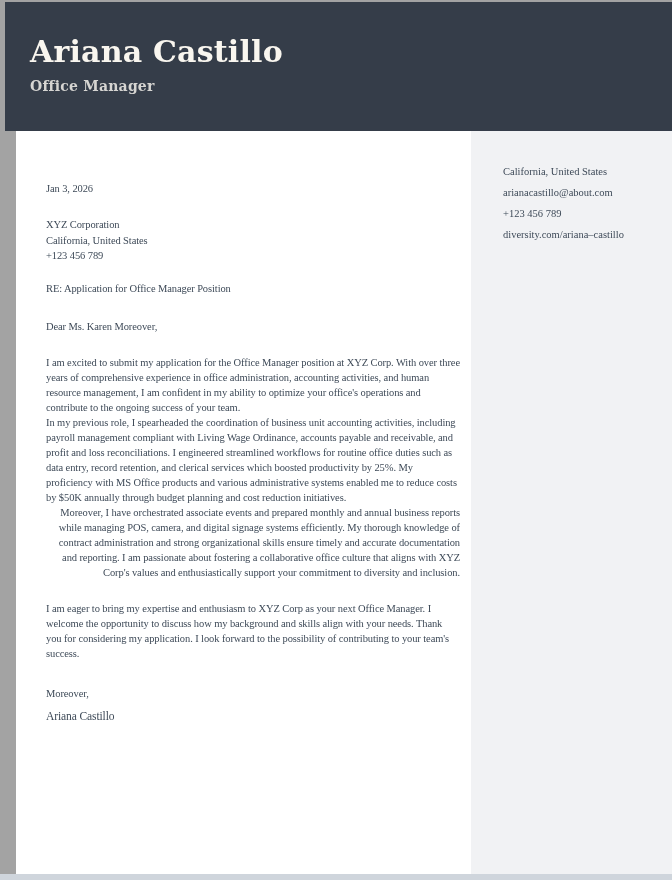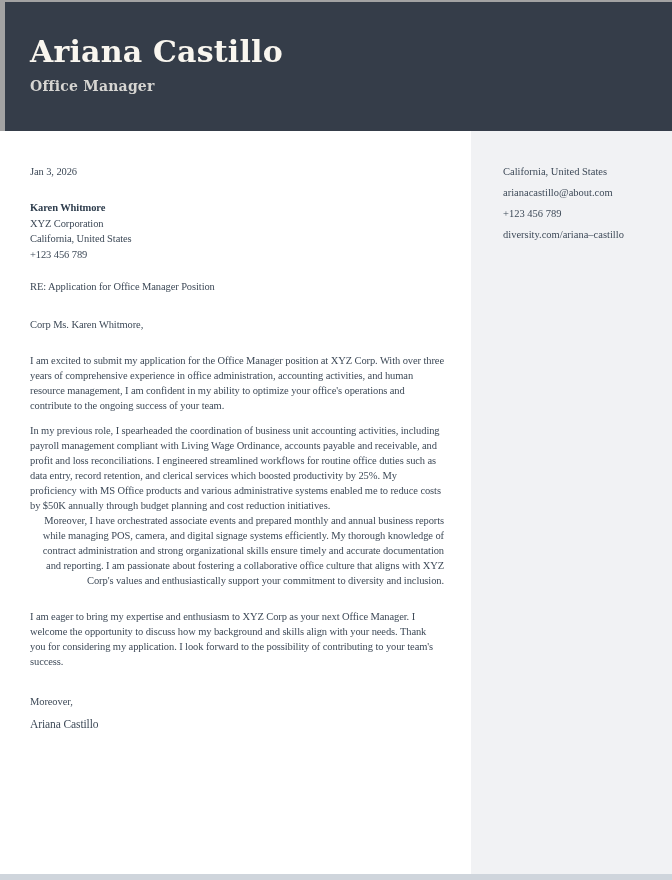--- a/index.html
+++ b/index.html
@@ -38,25 +38,25 @@
     font-weight: 700;
     font-size: 14px;
     color: #d6d5d2;
     margin-top: 9px;
     letter-spacing: 0.2px;
   }
   
   .main-col {
     position: absolute;
     top: 131px;
-    left: 0;
+    left: 16px;
     width: 471px;
     bottom: 6px;
     background: #ffffff;
-    padding: 33px 26px 0 30px;
+    padding: 50px 26px 0 30px;
     color: #3e4a58;
     font-size: 10.5px;
     line-height: 15px;
     letter-spacing: -0.1px;
   }
   .sidebar {
     position: absolute;
     top: 131px;
     left: 471px;
     right: 0;
@@ -68,21 +68,21 @@
   }
   .contact-item { margin-bottom: 10px; line-height: 11px; }
   
   .date-line { margin-bottom: 21px; }
   .recipient-block div { line-height: 15.5px; }
   .recipient-name { font-weight: 700; color: #2e3d4d; }
   .subject-line { margin-top: 17px; }
   .salutation-line { margin-top: 23px; }
   .para { margin-top: 21px; margin-bottom: 0; width: 414px; }
   .para.first { }
-  .para.tight { margin-top: 10px; margin-bottom: 0; }
+  .para.tight { margin-top: 0; margin-bottom: 0; }
   .para.joined { margin-top: 0; text-align: right; }
   .closing-line { margin-top: 25px; }
   .signature-line { margin-top: 8px; font-size: 11.5px; }
   
   .bottom-edge {
     position: absolute;
     left: 0; right: 0; bottom: 0;
     height: 6px;
     background: #cfd5dc;
   }
@@ -94,29 +94,28 @@
 
   <div class="header">
     <div class="applicant-name">Ariana Castillo</div>
     <div class="applicant-title">Office Manager</div>
   </div>
 
   <div class="main-col">
     <div class="date-line">Jan 3, 2026</div>
 
     <div class="recipient-block">
-      <div class="recipient-name">Karen Whitmore</div>
       <div>XYZ Corporation</div>
       <div>California, United States</div>
       <div>+123 456 789</div>
     </div>
 
     <div class="subject-line">RE: Application for Office Manager Position</div>
 
-    <div class="salutation-line">Corp Ms. Karen Whitmore,</div>
+    <div class="salutation-line">Dear Ms. Karen Moreover,</div>
 
     <p class="para first">I am excited to submit my application for the Office Manager position at XYZ Corp. With over three years of comprehensive experience in office administration, accounting activities, and human resource management, I am confident in my ability to optimize your office's operations and contribute to the ongoing success of your team.</p>
     <p class="para tight">In my previous role, I spearheaded the coordination of business unit accounting activities, including payroll management compliant with Living Wage Ordinance, accounts payable and receivable, and profit and loss reconciliations. I engineered streamlined workflows for routine office duties such as data entry, record retention, and clerical services which boosted productivity by 25%. My proficiency with MS Office products and various administrative systems enabled me to reduce costs by $50K annually through budget planning and cost reduction initiatives.</p>
     <p class="para joined">Moreover, I have orchestrated associate events and prepared monthly and annual business reports while managing POS, camera, and digital signage systems efficiently. My thorough knowledge of contract administration and strong organizational skills ensure timely and accurate documentation and reporting. I am passionate about fostering a collaborative office culture that aligns with XYZ Corp's values and enthusiastically support your commitment to diversity and inclusion.</p>
     <p class="para">I am eager to bring my expertise and enthusiasm to XYZ Corp as your next Office Manager. I welcome the opportunity to discuss how my background and skills align with your needs. Thank you for considering my application. I look forward to the possibility of contributing to your team's success.</p>
 
     <div class="closing-line">Moreover,</div>
     <div class="signature-line">Ariana Castillo</div>
   </div>
 

